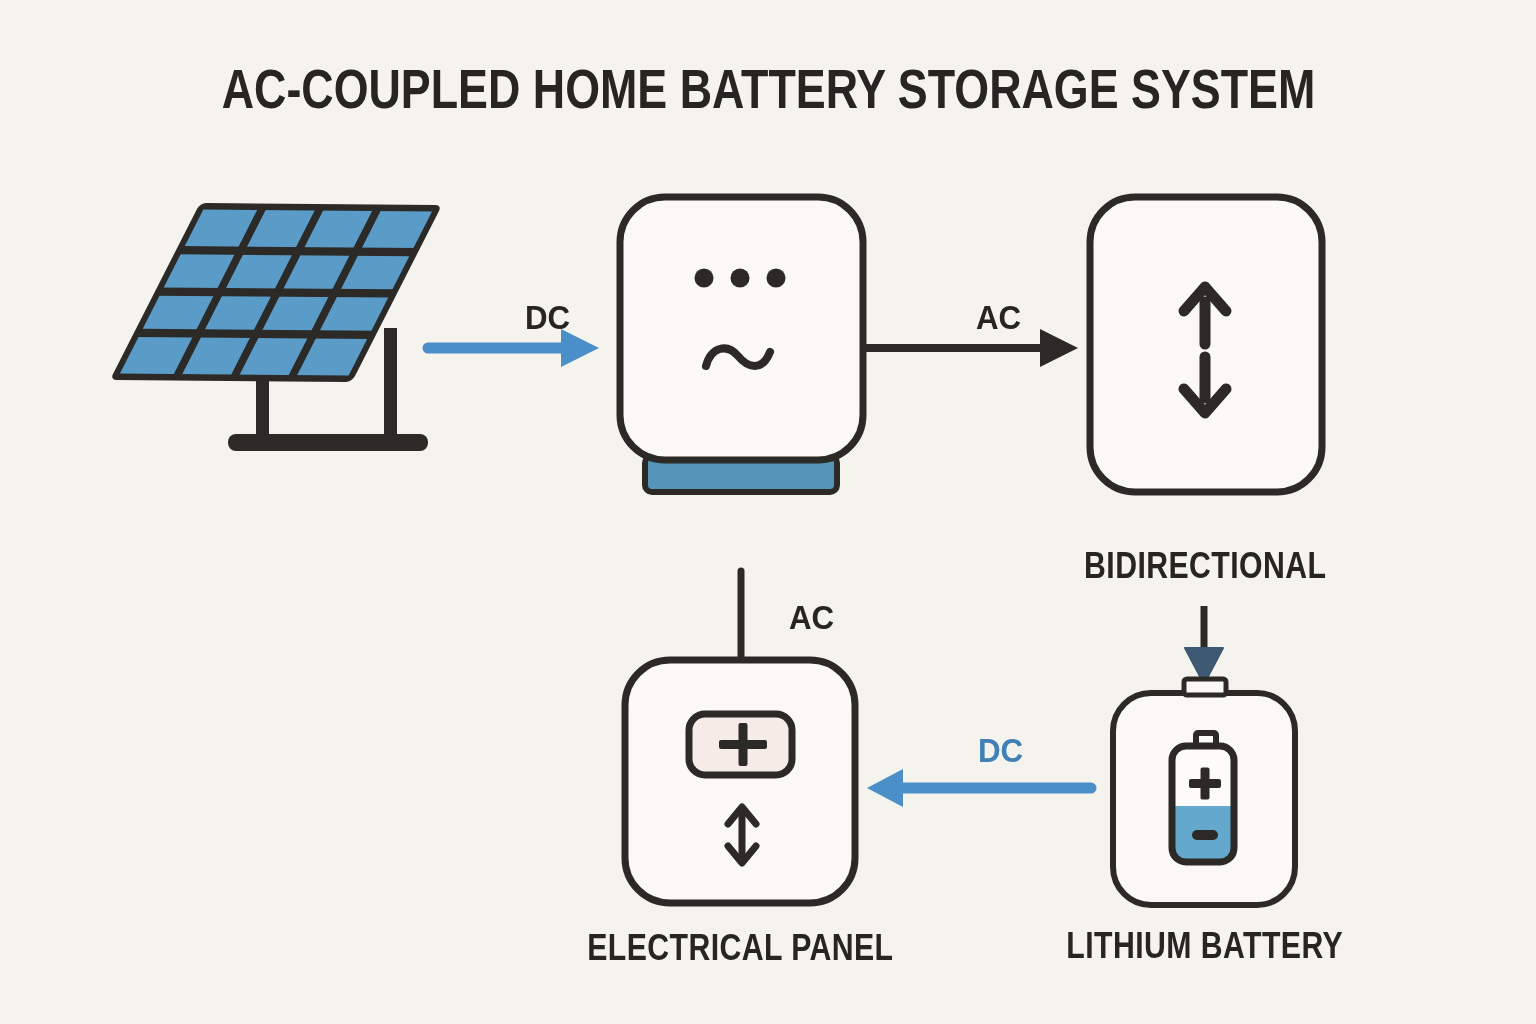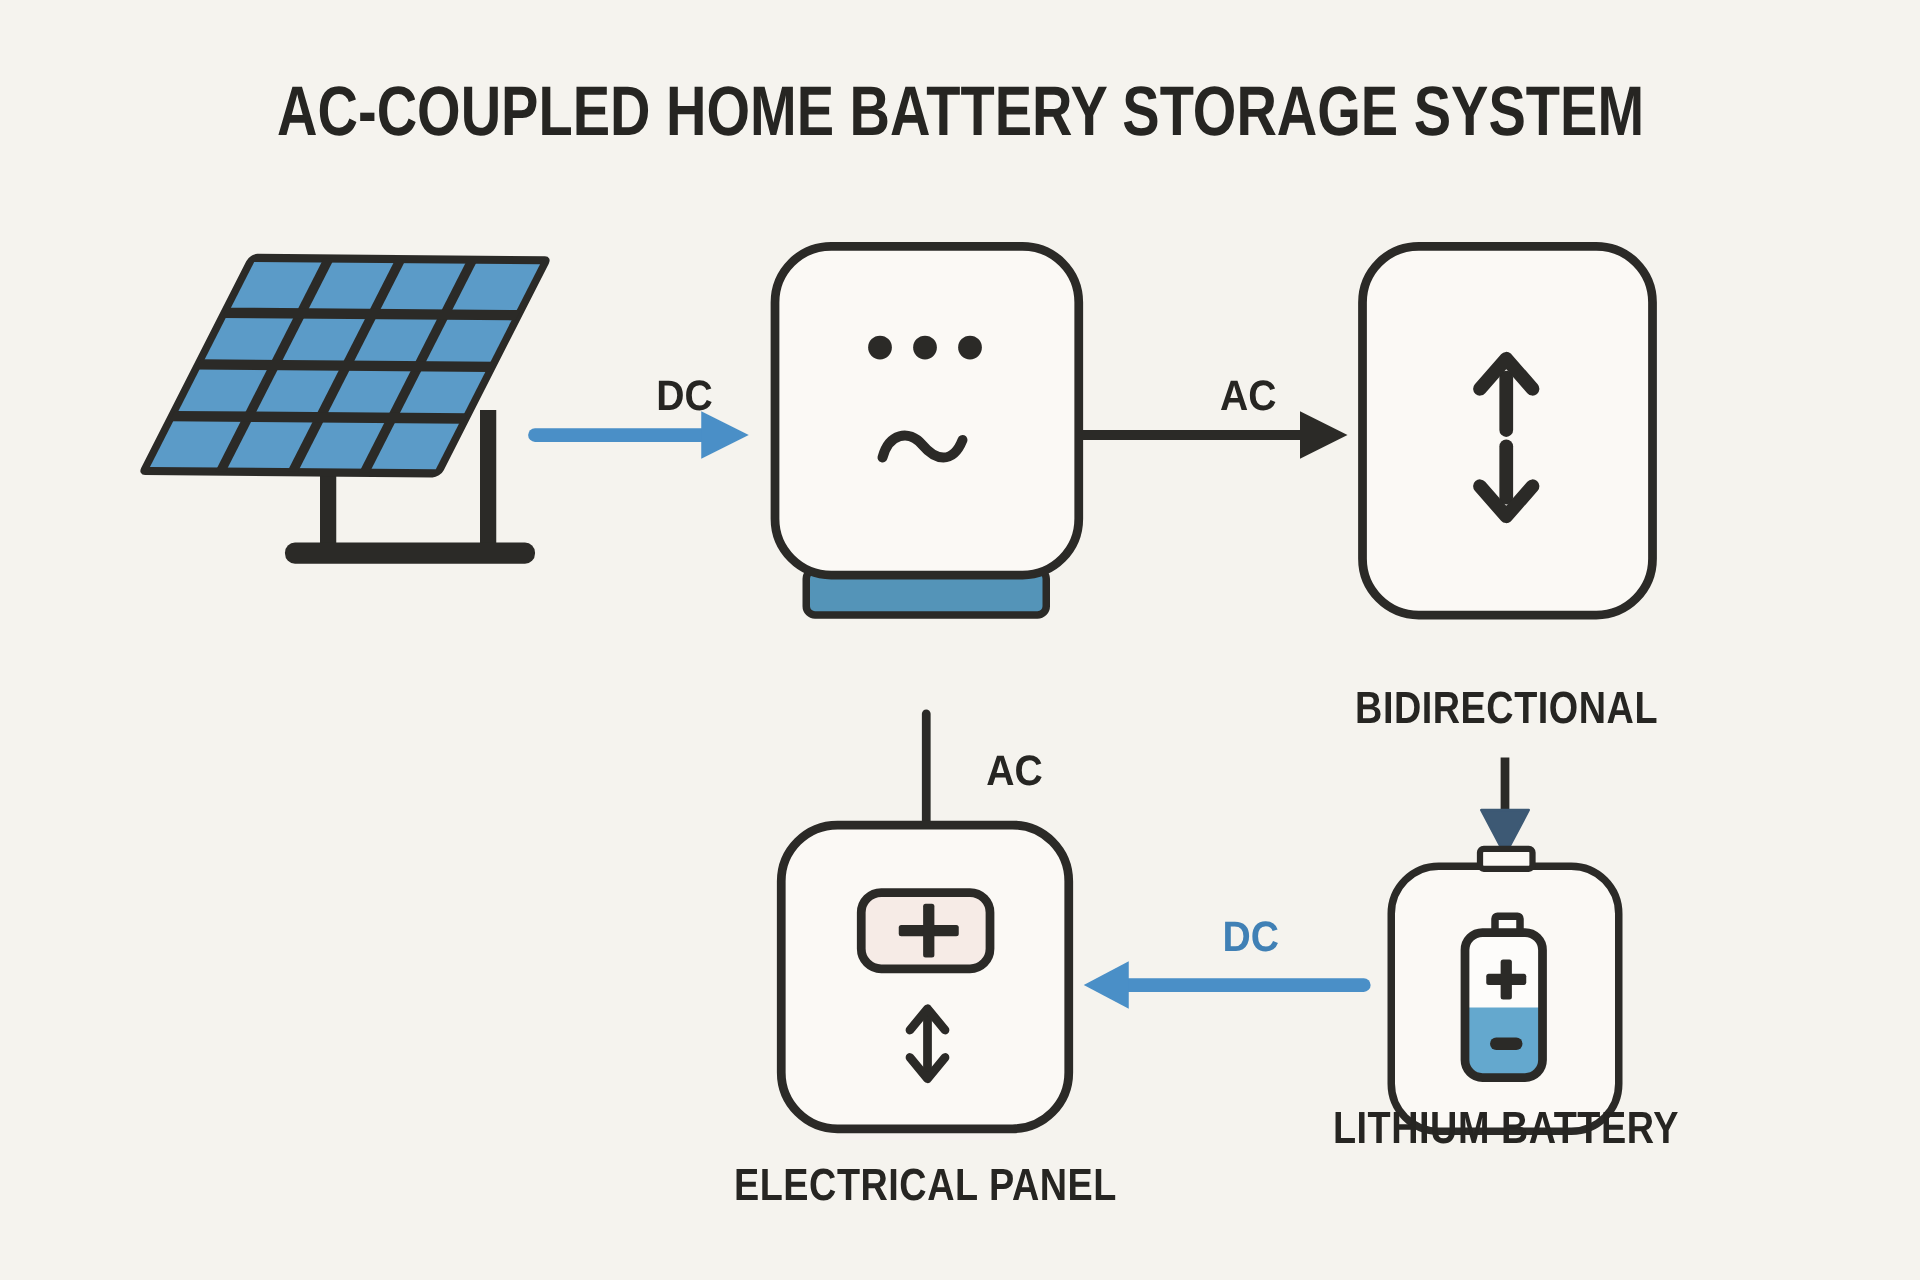--- a/index.html
+++ b/index.html
@@ -135,21 +135,21 @@
 
 
   <div class="abs node-label" style="left:1005px;top:544px;width:400px;">
     <div><span class="sq">BIDIRECTIONAL</span></div>
   </div>
 
   <div class="abs node-label" style="left:540px;top:926px;width:400px;">
     <div><span class="sq">ELECTRICAL PANEL</span></div>
   </div>
 
-  <div class="abs node-label" style="left:1005px;top:880px;width:400px;">
+  <div class="abs node-label" style="left:1005px;top:924px;width:400px;">
     <span class="sq">LITHIUM BATTERY</span>
   </div>
 
   <div class="abs flow-label" style="left:472px;top:295px;">
     <span class="sq">DC</span>
   </div>
 
   <div class="abs flow-label" style="left:923px;top:295px;">
     <span class="sq">AC</span>
   </div>

